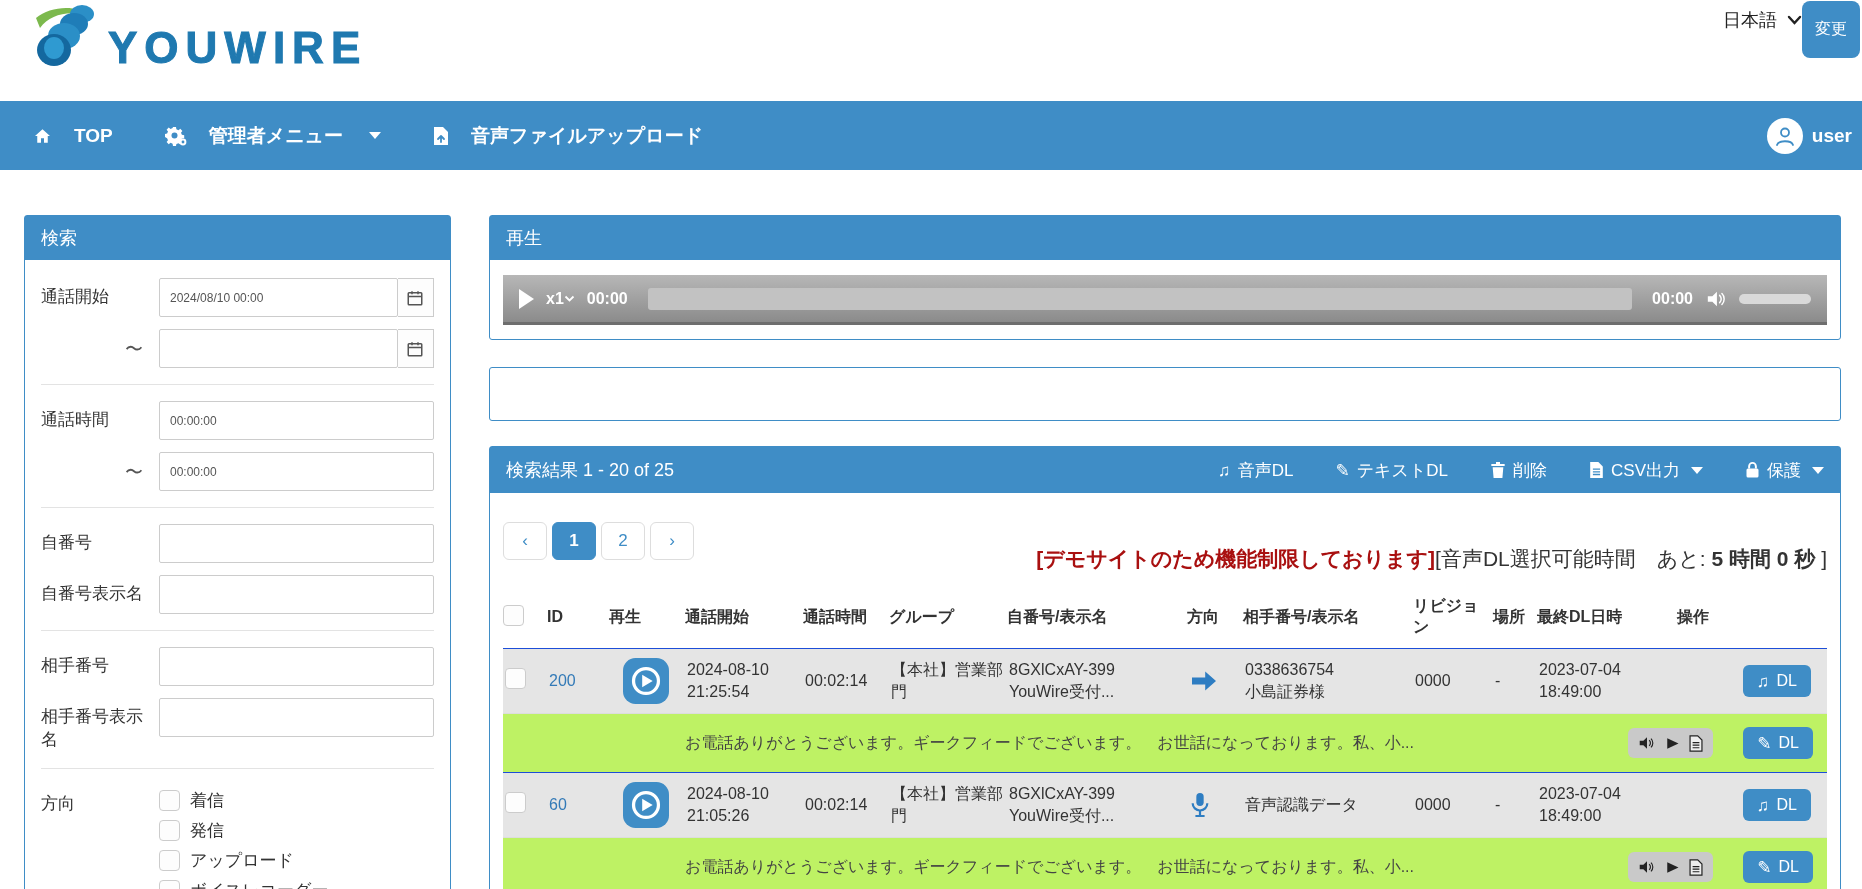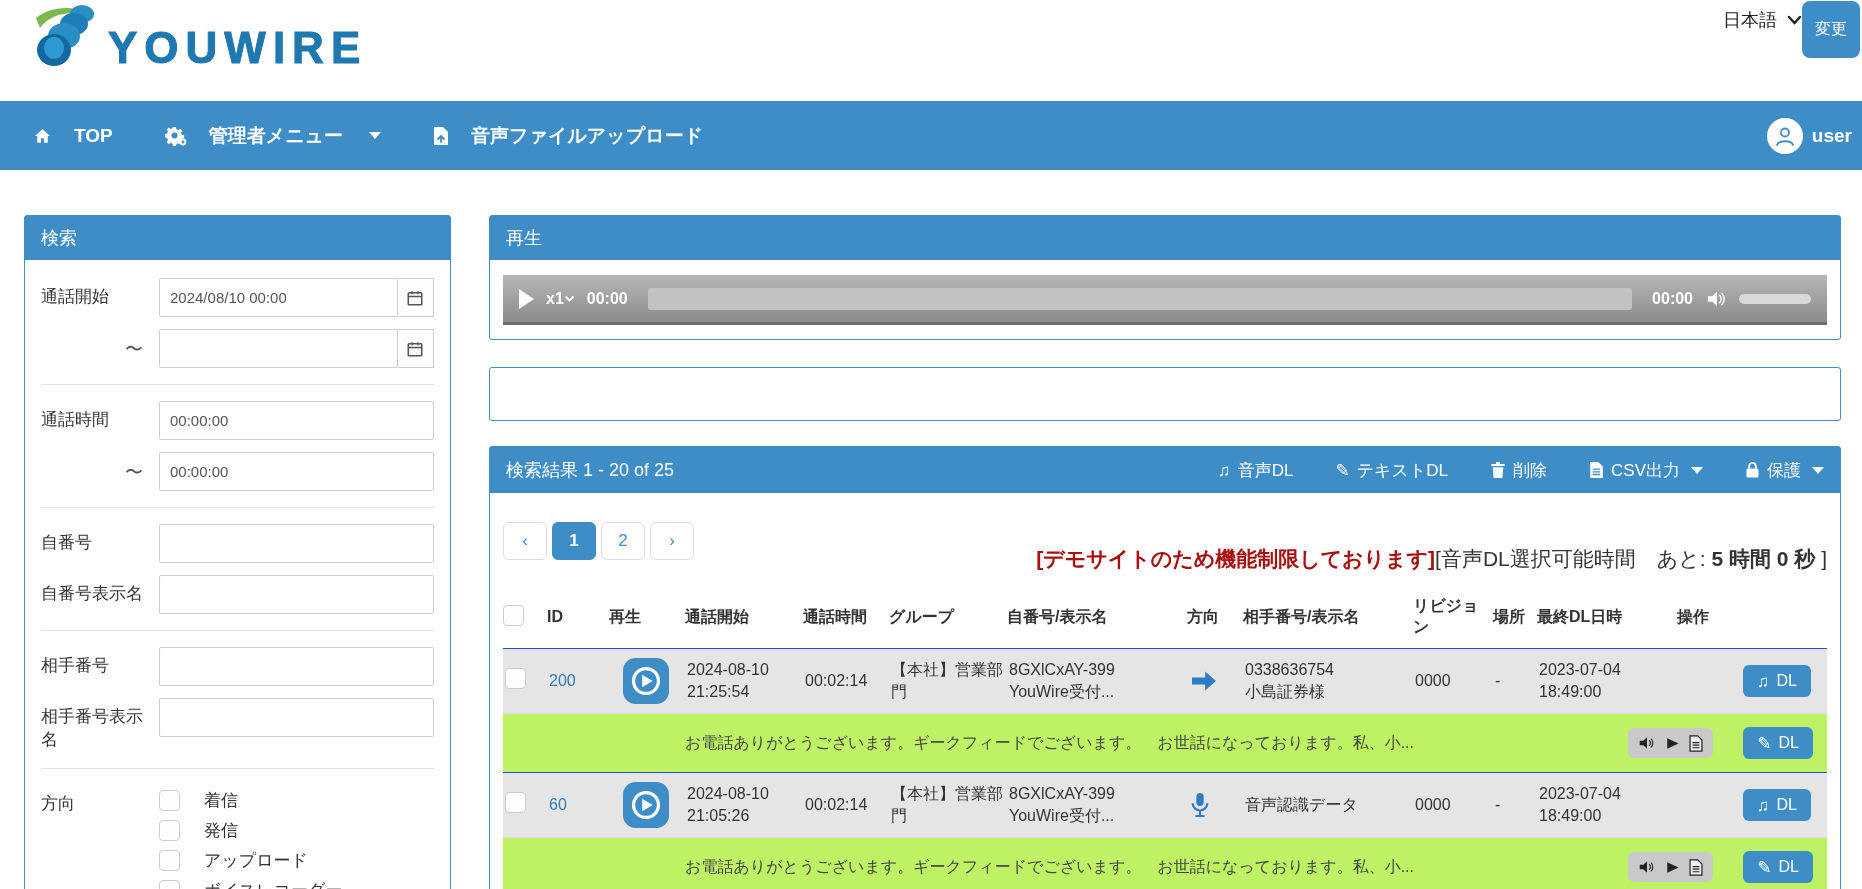--- a/index.html
+++ b/index.html
@@ -34,27 +34,27 @@
   .panel-head { background:#3f8dc6; color:#fff; font-size:18px; padding:10px 16px;
     display:flex; align-items:center; }
 
   
   .sidebar { position:absolute; left:24px; top:215px; width:427px; height:900px; }
   .search-body { padding:18px 16px 10px 16px; }
   .form-row { display:flex; align-items:flex-start; margin-bottom:12px; }
   .form-label { width:118px; font-size:17px; color:#333; padding-top:8px; line-height:1.35; }
   .form-label.tilde { text-align:right; padding-right:16px; font-size:18px; color:#555; }
   .form-ctl { flex:1; display:flex; }
-  .inp { width:100%; height:39px; border:1px solid #ccc; border-radius:2px; font-size:15px;
+  .inp { width:100%; height:39px; border:1px solid #ccc; border-radius:2px; font-size:12px;
     color:#555; padding:0 10px; font-family:inherit; background:#fff; }
   .addon { width:42px; height:39px; border:1px solid #ccc; border-left:none; background:#fdfdfd;
     display:flex; align-items:center; justify-content:center; cursor:pointer; }
   .divider { border-top:1px solid #e3e3e3; margin:16px 0 16px 0; }
   .chk-list { display:flex; flex-direction:column; gap:7px; padding-top:4px; }
-  .chk-item { display:flex; align-items:center; gap:24px; font-size:17px; color:#333; }
+  .chk-item { display:flex; align-items:center; gap:10px; font-size:17px; color:#333; }
   .cb { width:21px; height:21px; border:1px solid #ccc; border-radius:4px; background:#fdfdfd;
     display:inline-block; cursor:pointer; flex:0 0 auto; }
 
   
   .main { position:absolute; left:489px; top:215px; width:1352px; }
 
   
   .player-body { padding:15px 13px 14px 13px; }
   .player-bar { height:50px; background:linear-gradient(#b7b7b7,#8b8b8b); border-bottom:3px solid #6e6e6e;
     display:flex; align-items:center; padding:0 16px; gap:12px; }

